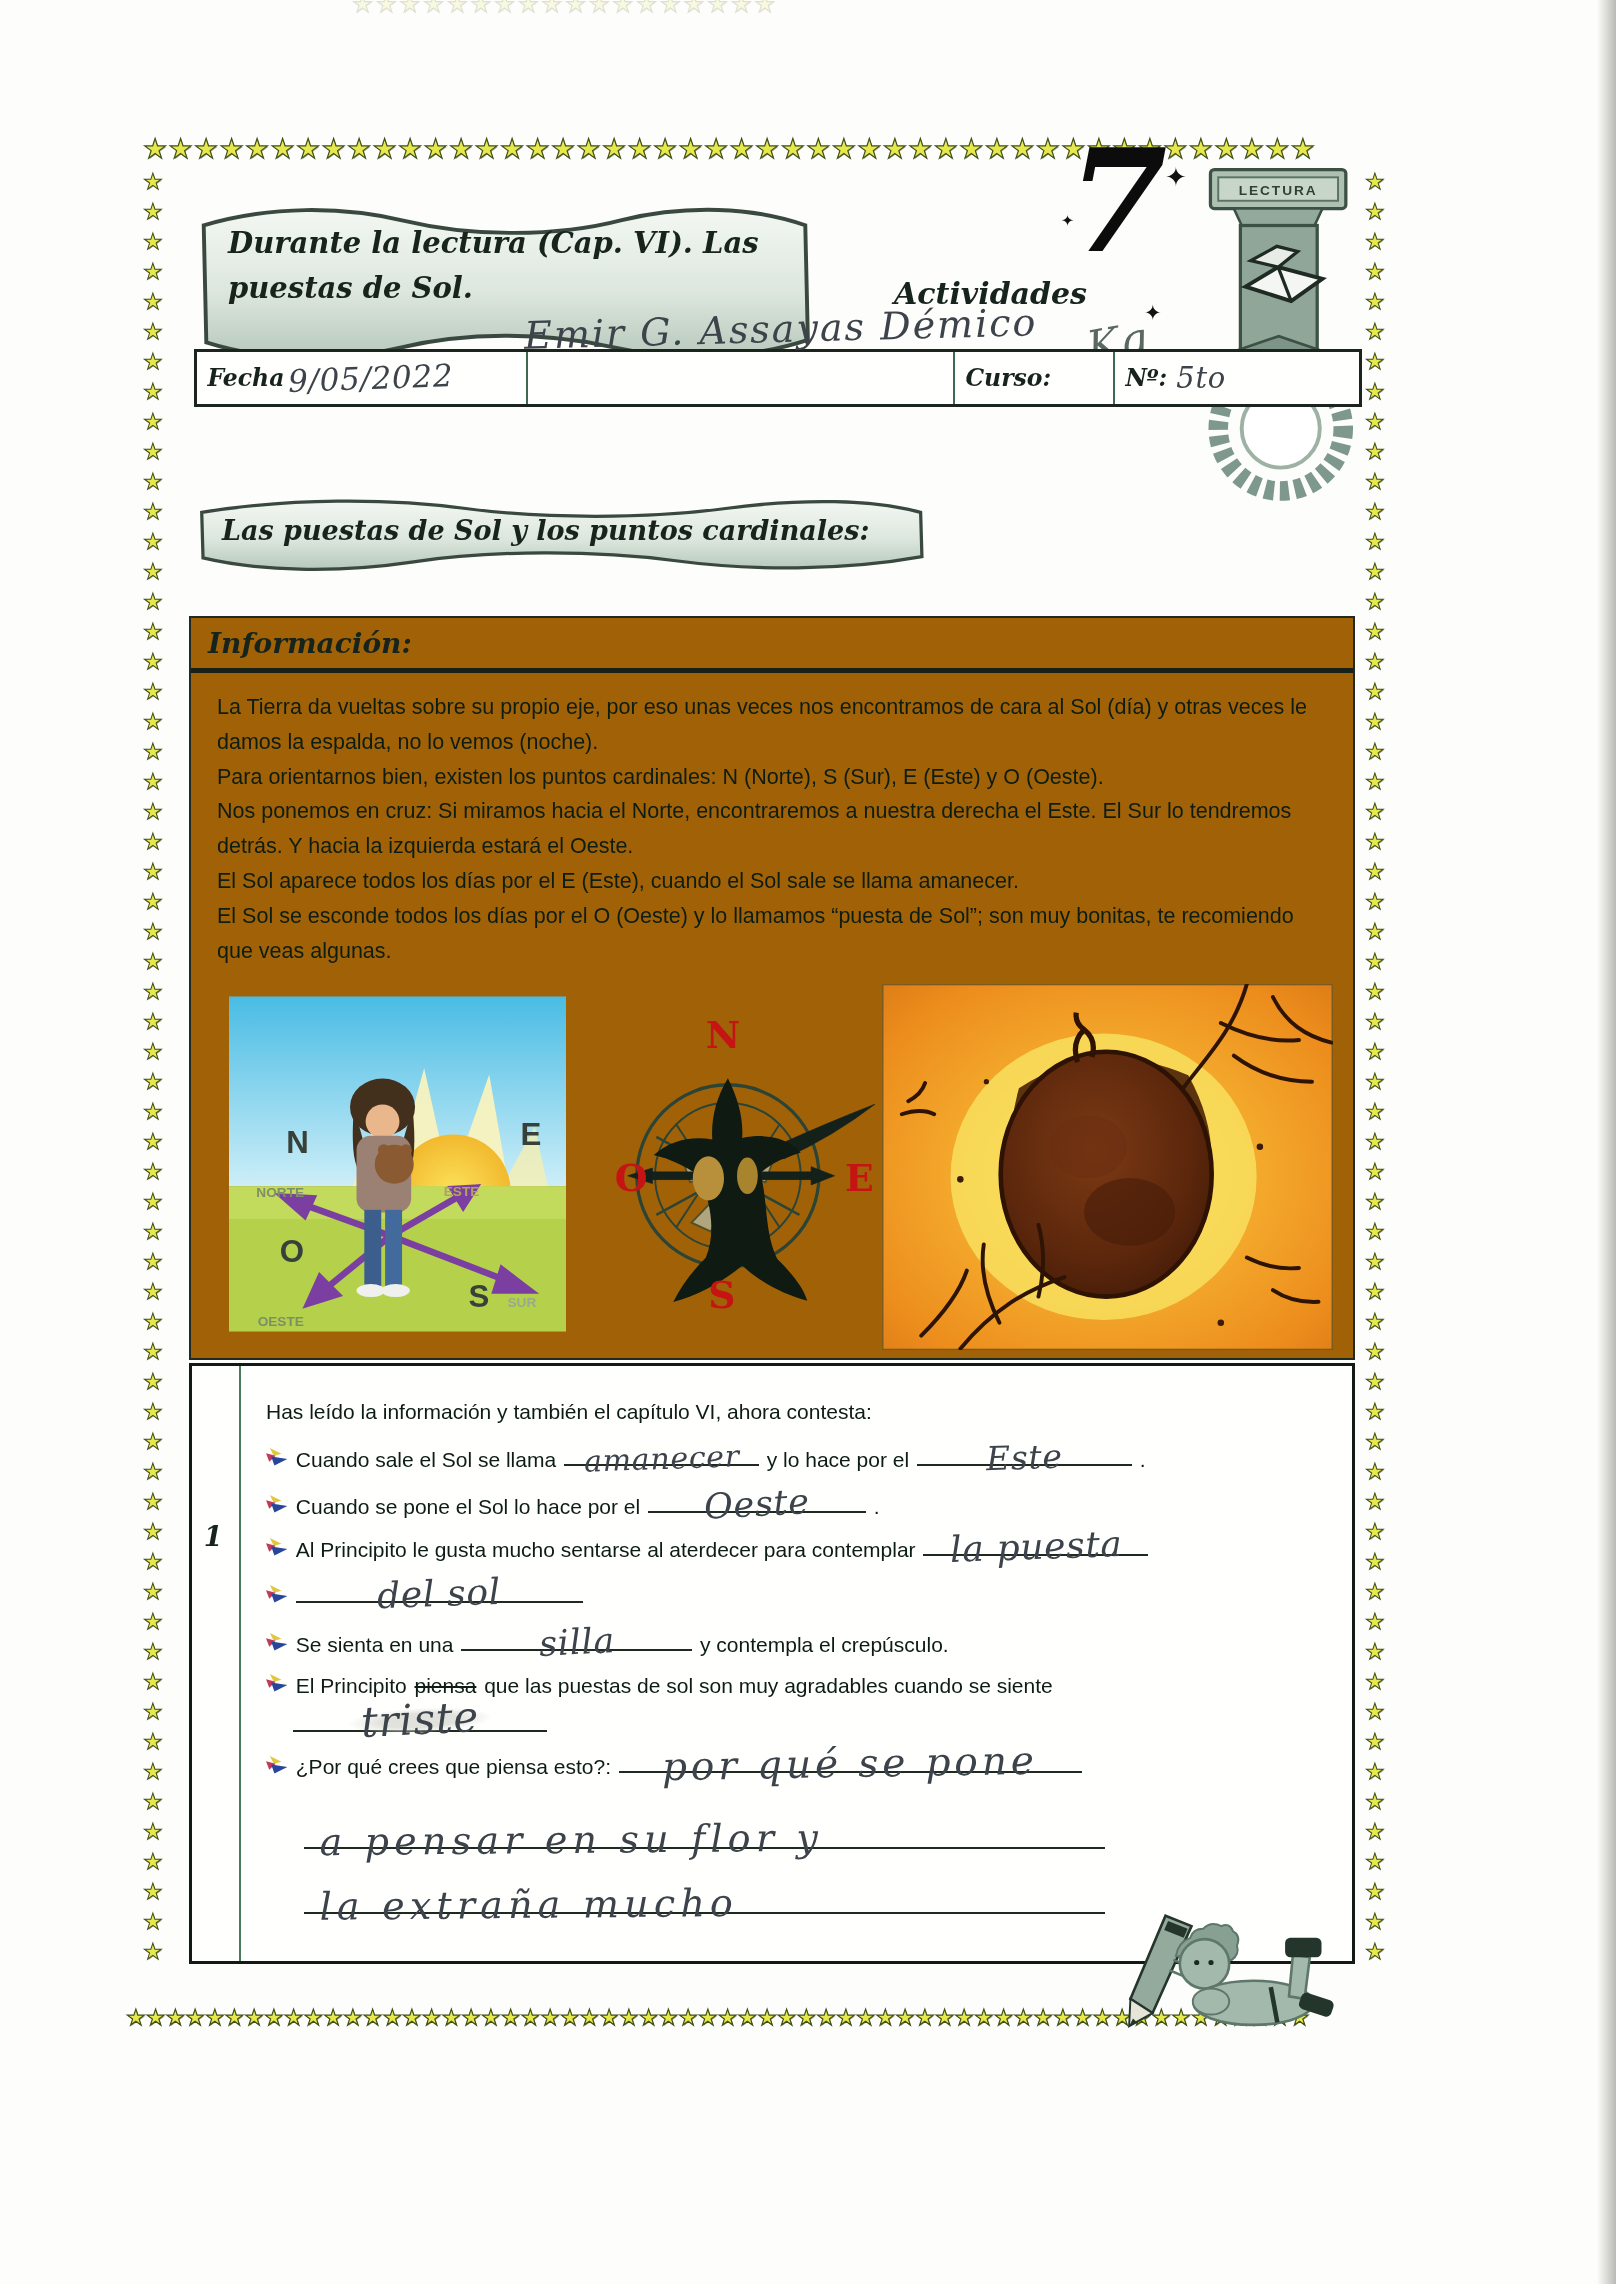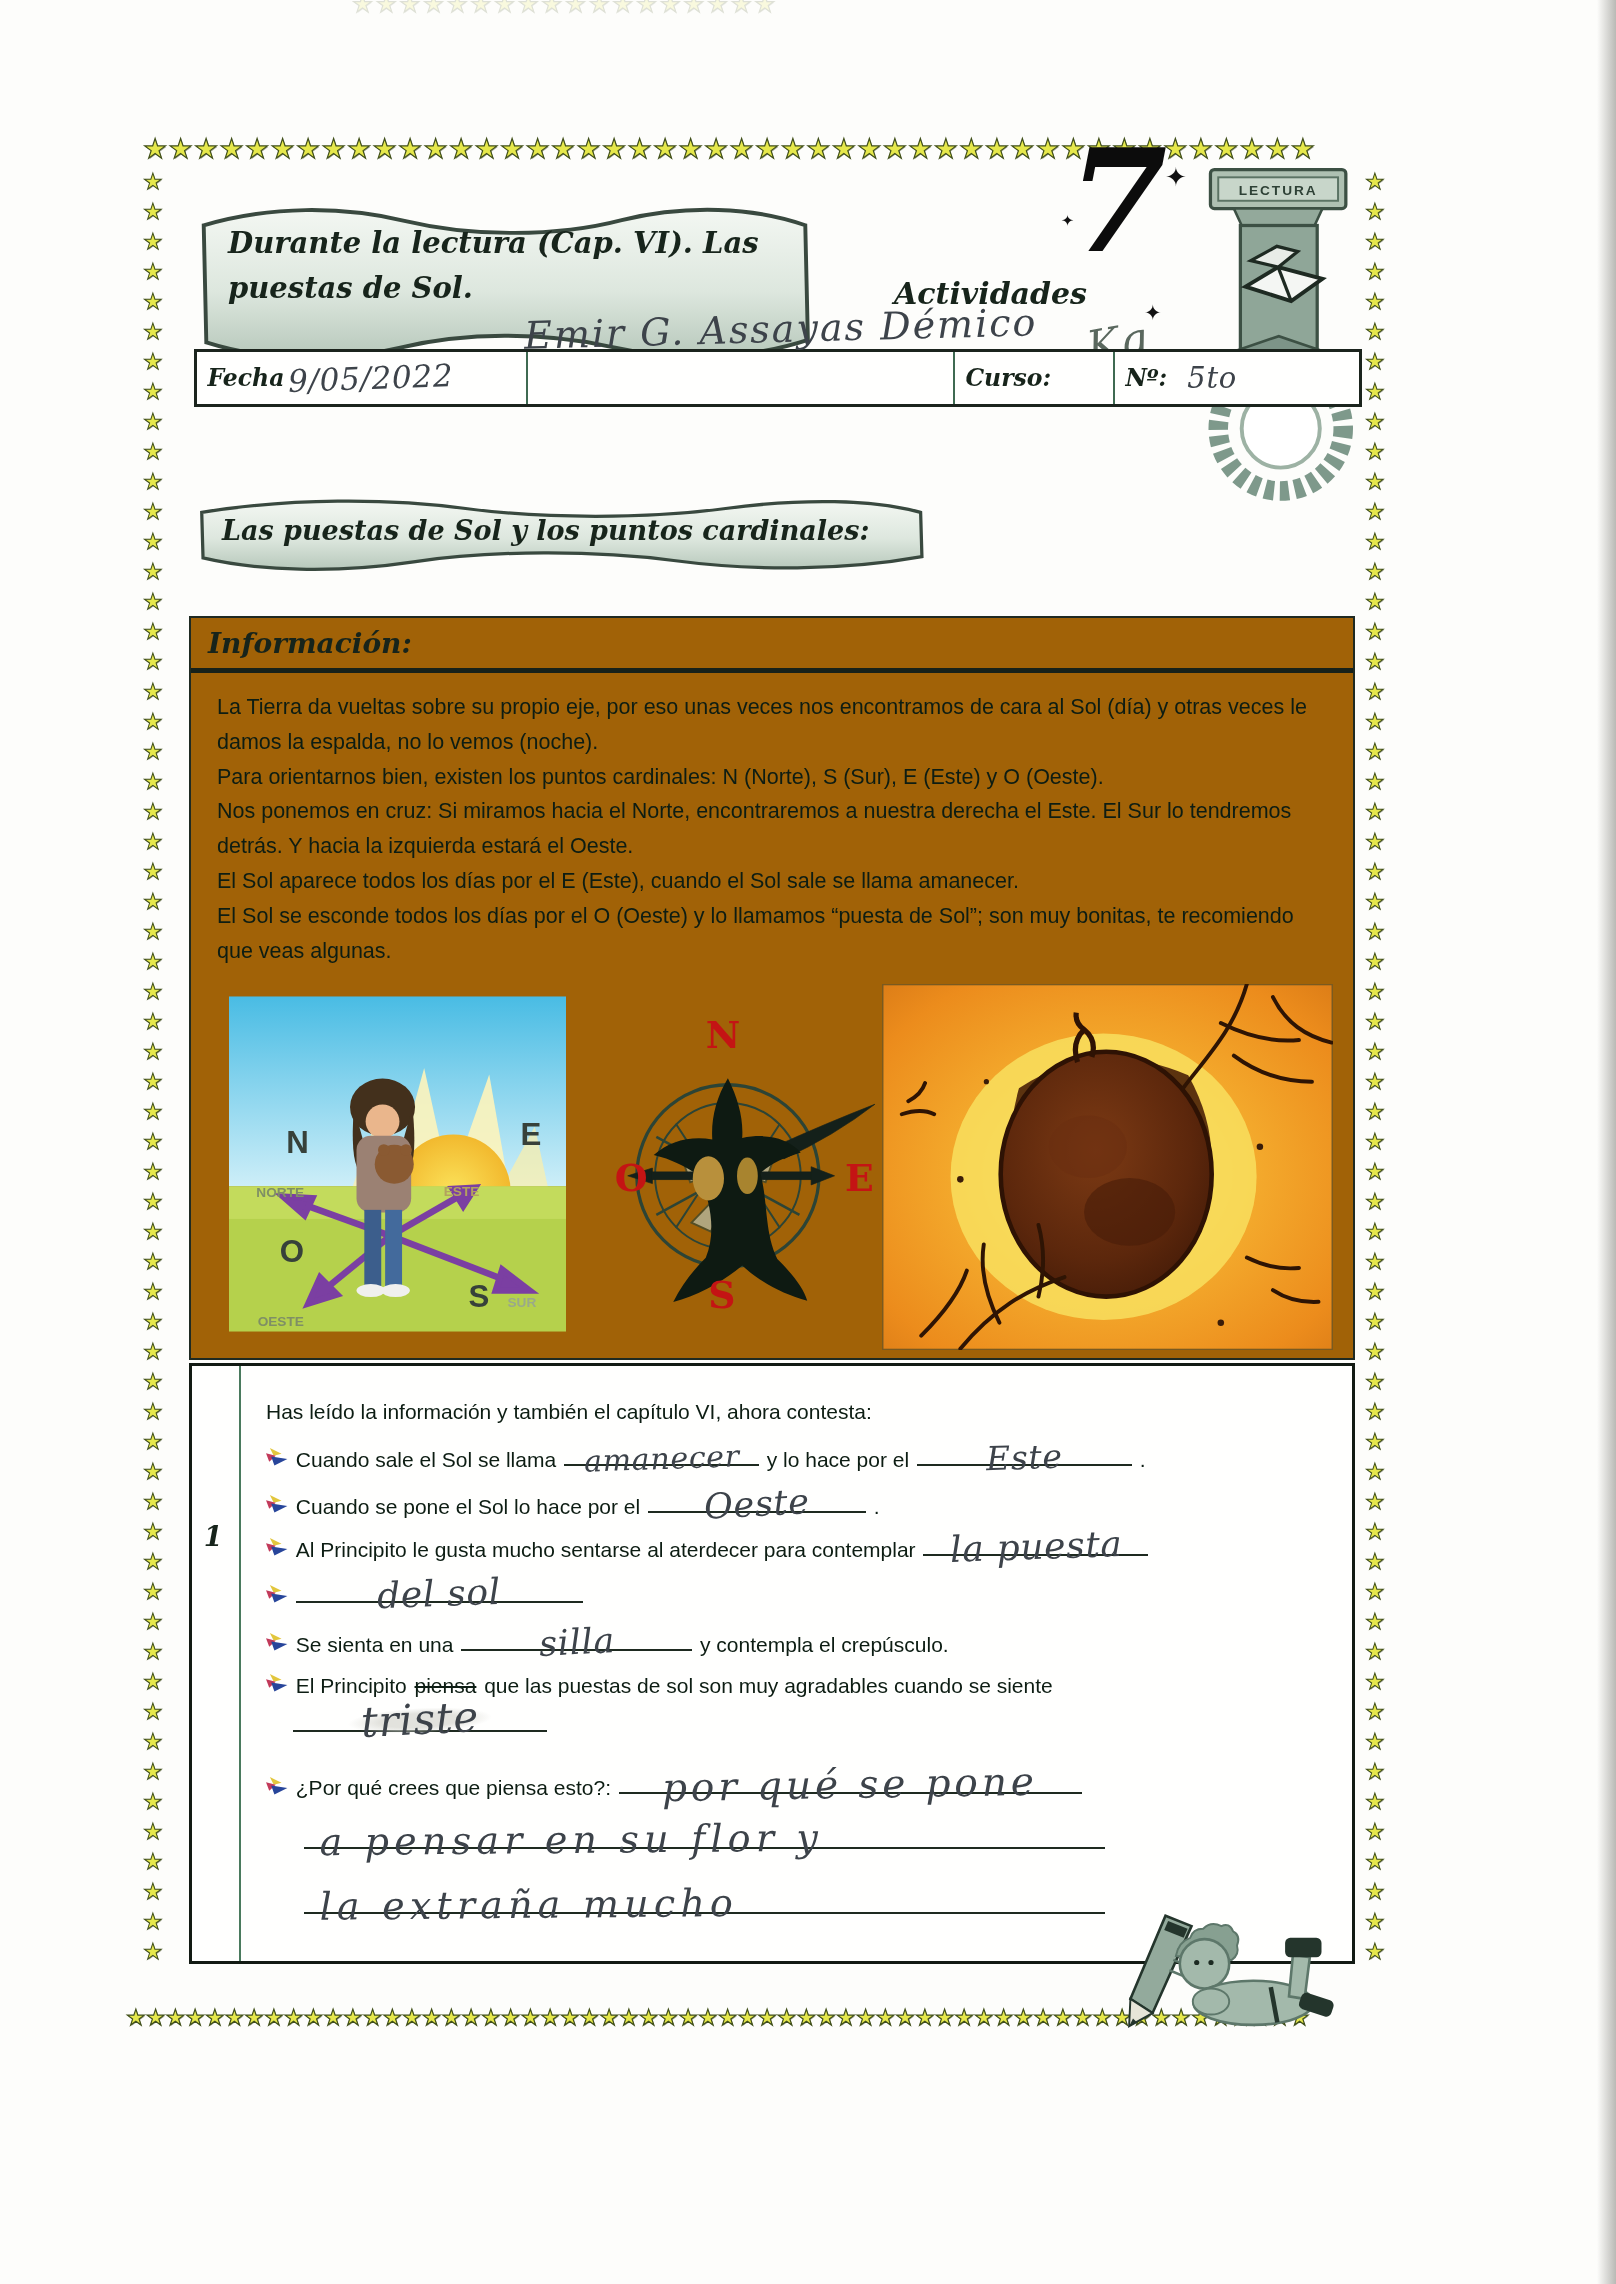--- a/index.html
+++ b/index.html
@@ -215,21 +215,21 @@
   <div class="abs stable" style="left:194px;top:349px;width:1162px;">
     <div class="trow" style="height:52px;">
       <div class="tcell" style="width:329px;font-size:23.5px;gap:3.9px;">
         <span class="script">Fecha</span>
         <span class="hand" style="font-size:31px;transform:rotate(-2deg);">9/05/2022</span>
       </div>
       <div class="tcell" style="width:427px;"></div>
       <div class="tcell script" style="width:160px;font-size:23.5px;">
         <span>Curso:</span>
       </div>
-      <div class="tcell" style="flex:1;font-size:23.5px;gap:20px;">
+      <div class="tcell" style="flex:1;font-size:23.5px;gap:9px;">
         <span class="script">Nº:</span>
         <span class="hand" style="font-size:29px;">5to</span>
       </div>
     </div>
   </div>
 
   <div class="abs hand" style="left:524px;top:307px;font-size:38px;transform:rotate(-1.5deg);letter-spacing:2px;">Emir G. Assayas Démico</div>
 
   <div class="abs" style="left:192px;top:489px;width:739px;height:91px;">
     <svg width="739" height="91" viewBox="0 0 1135 140">
@@ -467,21 +467,21 @@
         <span class="strike">piensa</span>
         <span>que las puestas de sol son muy agradables cuando  se siente</span>
       </div>
 
       <div class="qrow" style="top:339px;left:52px;">
         <span class="blank" style="width:254px;">
           <span class="hand smudge" style="font-size:42px;transform:rotate(-3deg);display:inline-block;">triste</span>
         </span>
       </div>
 
-      <div class="qrow" style="top:408px;">
+      <div class="qrow" style="top:387px;">
         <svg class="dart" width="22" height="19.5" viewBox="0 0 34 30">
           <polygon points="6,0 24,9 12,12" fill="#e2c63c"></polygon>
           <polygon points="0,8 15,12 5,21" fill="#c23a5a"></polygon>
           <polygon points="8,13 33,17 13,27" fill="#27459a"></polygon>
         </svg>
         <span>¿Por qué crees que piensa esto?:</span>
         <span class="blank" style="width:463px;">
           <span class="hand" style="font-size:39px;transform:rotate(-1deg);display:inline-block;letter-spacing:3.9px;">por qué se pone</span>
         </span>
       </div>

